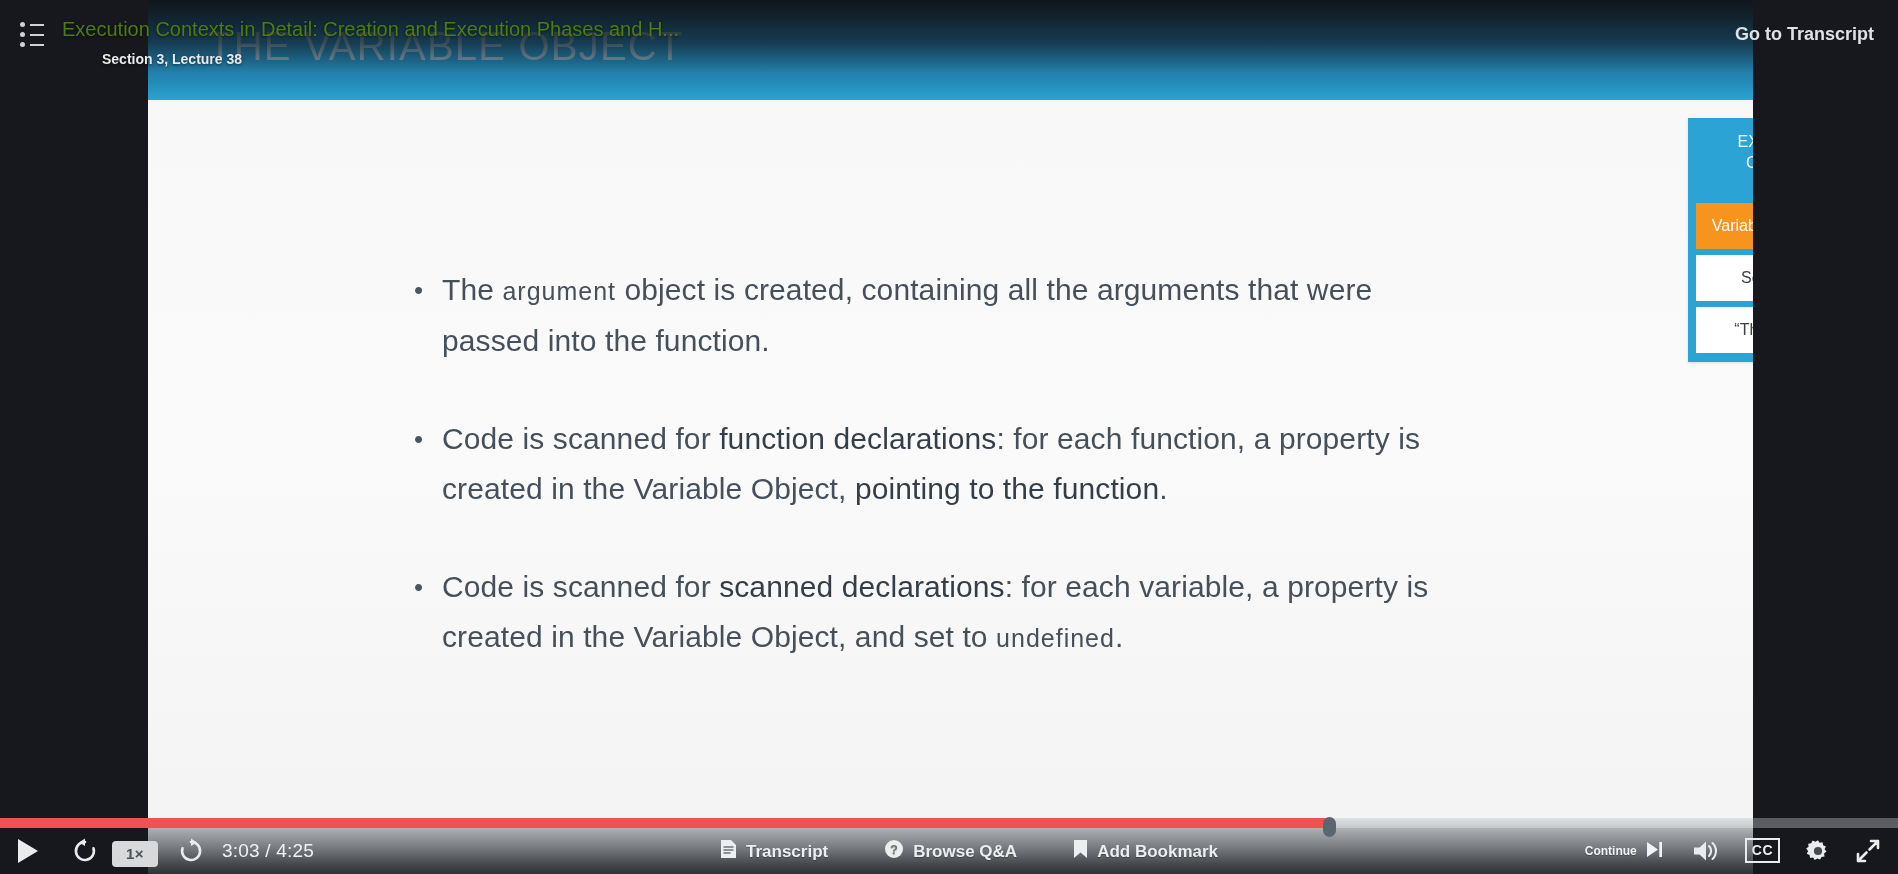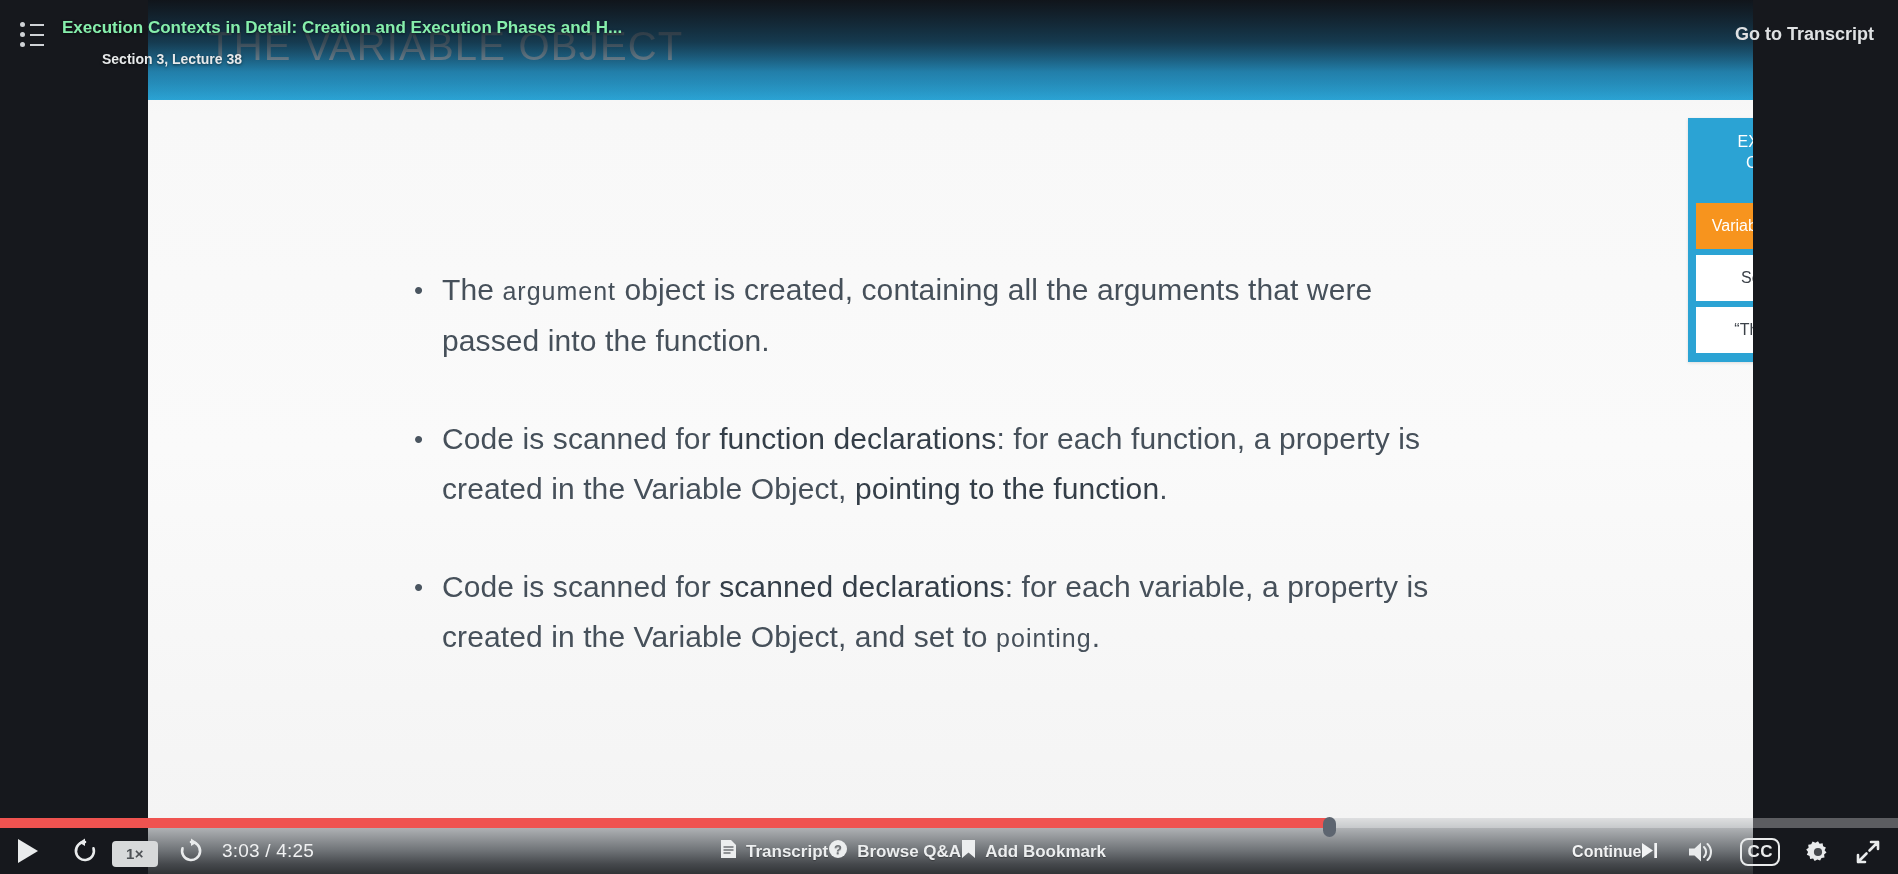--- a/index.html
+++ b/index.html
@@ -180,23 +180,23 @@
     background: #cfd2d6;
     margin-right: 5px;
   }
   .menu-icon .mline {
     width: 14px; height: 2px;
     background: #cfd2d6;
   }
   .lecture-title {
     position: absolute;
     left: 62px; top: 18px;
-    font-size: 17px;
-    font-weight: 700;
-    color: #86efac;
+    font-size: 20px;
+    font-weight: 400;
+    color: #4d7c0f;
     white-space: nowrap;
     text-shadow: 0 1px 3px rgba(0,0,0,0.55);
     pointer-events: auto;
   }
   .lecture-sub {
     position: absolute;
     left: 62px; top: 51px;
     font-size: 14px;
     font-weight: 700;
     color: #e7e9ea;
@@ -294,20 +294,21 @@
     border-radius: 4px;
     padding: 4px 14px 5px;
     letter-spacing: 0.5px;
   }
 
   .center-group {
     position: absolute;
     left: 720px; top: 11px;
     display: flex;
     align-items: center;
+    gap: 56px;
   }
   .center-item {
     display: flex;
     align-items: center;
     gap: 9px;
     color: #eceeef;
     font-size: 17px;
     font-weight: 700;
     cursor: pointer;
     text-shadow: 0 1px 1px rgba(0,0,0,0.3);
@@ -316,32 +317,33 @@
   .right-group {
     position: absolute;
     right: 18px; top: 10px;
     display: flex;
     align-items: center;
     gap: 26px;
   }
   .continue-btn {
     display: flex;
     align-items: center;
+    gap: 9px;
     color: #f2f3f4;
-    font-size: 16px;
+    font-size: 12px;
     font-weight: 700;
     cursor: pointer;
     margin-right: 4px;
     text-shadow: 0 1px 1px rgba(0,0,0,0.3);
   }
   .cc-badge {
     border: 2px solid #e9ebec;
-    border-radius: 8px;
+    border-radius: 0;
     color: #e9ebec;
-    font-size: 17px;
+    font-size: 14px;
     font-weight: 700;
     line-height: 1;
     padding: 3px 5px 4px;
     letter-spacing: 0.5px;
     cursor: pointer;
   }
   .icon-btn { cursor: pointer; color: #e9ebec; display:flex; align-items:center; }
 </style>
 </head>
 <body>
@@ -360,21 +362,21 @@
           <div class="bullet-text"><span>The </span><code>argument</code><span> object is created, containing all the arguments that were passed into the function.</span></div>
         </div>
 
         <div class="bullet-row">
           <div class="bullet-dot">•</div>
           <div class="bullet-text"><span>Code is scanned for </span><b>function declarations</b><span>: for each function, a property is created in the Variable Object, </span><b>pointing to the function</b><span>.</span></div>
         </div>
 
         <div class="bullet-row">
           <div class="bullet-dot">•</div>
-          <div class="bullet-text"><span>Code is scanned for </span><b>scanned declarations</b><span>: for each variable, a property is created in the Variable Object, and set to </span><code>pointing</code><span>.</span></div>
+          <div class="bullet-text"><span>Code is scanned for </span><b>scanned declarations</b><span>: for each variable, a property is created in the Variable Object, and set to </span><code>undefined</code><span>.</span></div>
         </div>
 
       </div>
 
       <div class="ec-diagram">
         <div class="ec-header">
           <span>EXECUTION CONTEXT</span><br>
           <span>OBJECT</span>
         </div>
         <div class="ec-item vo">Variable Object (VO)</div>

